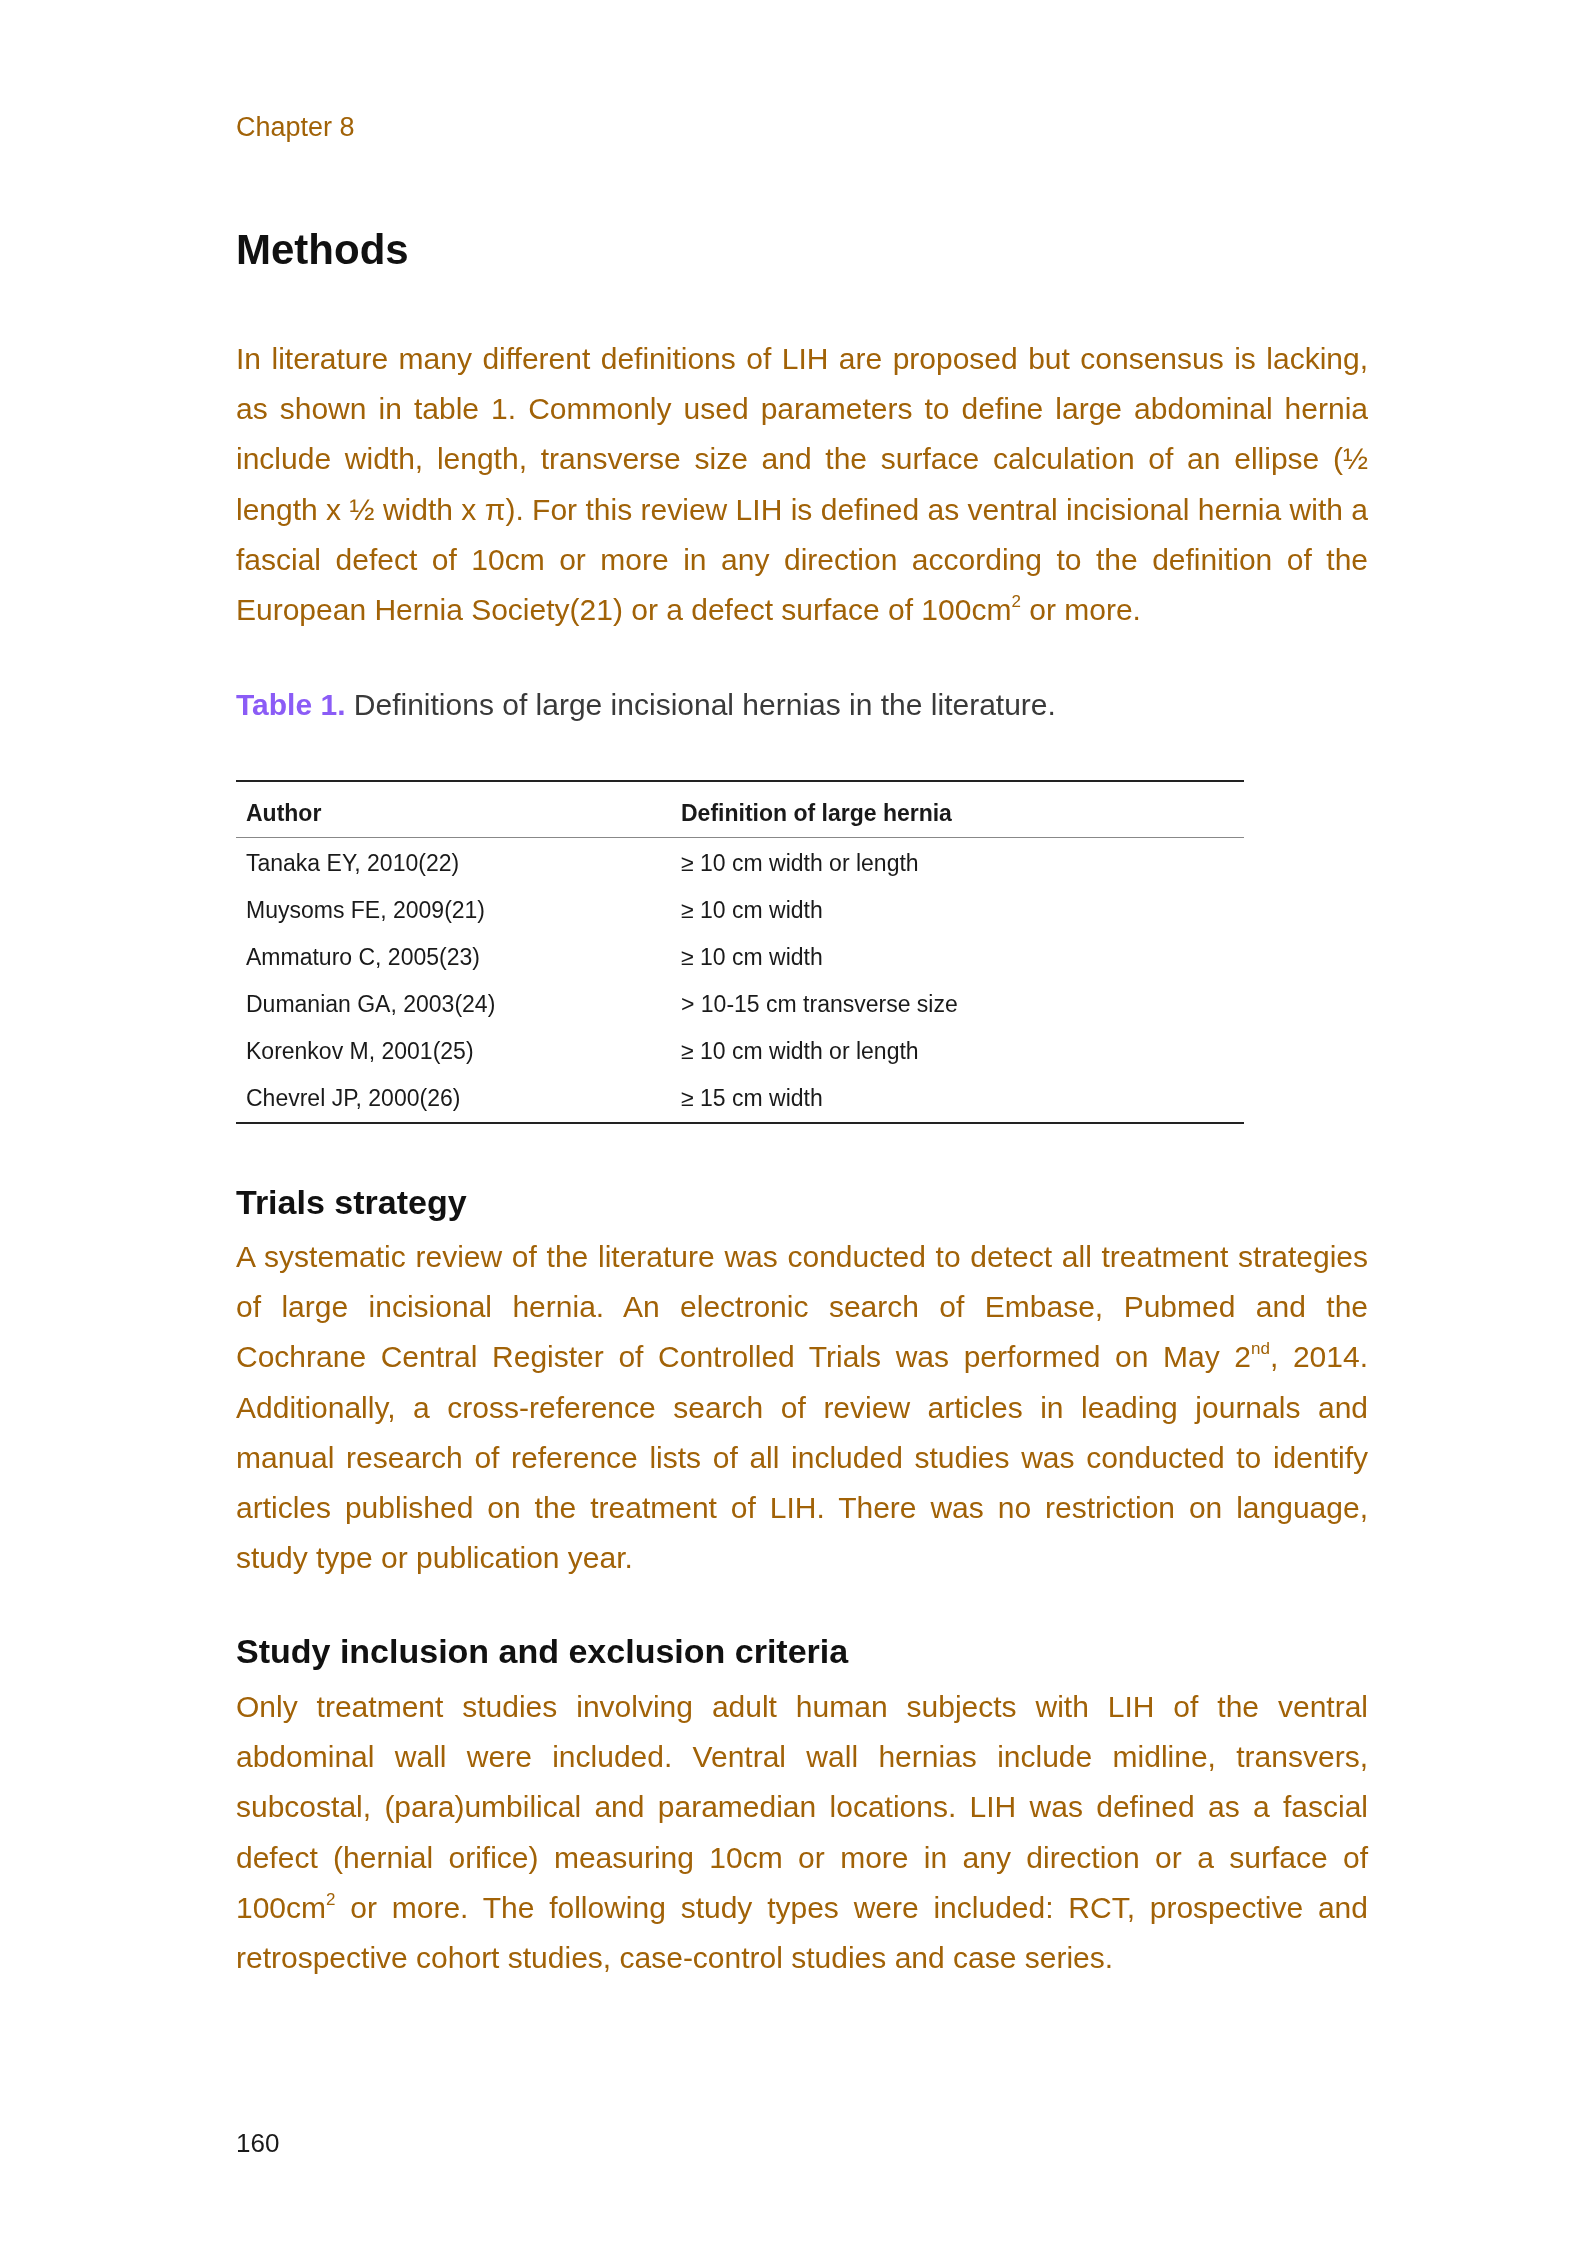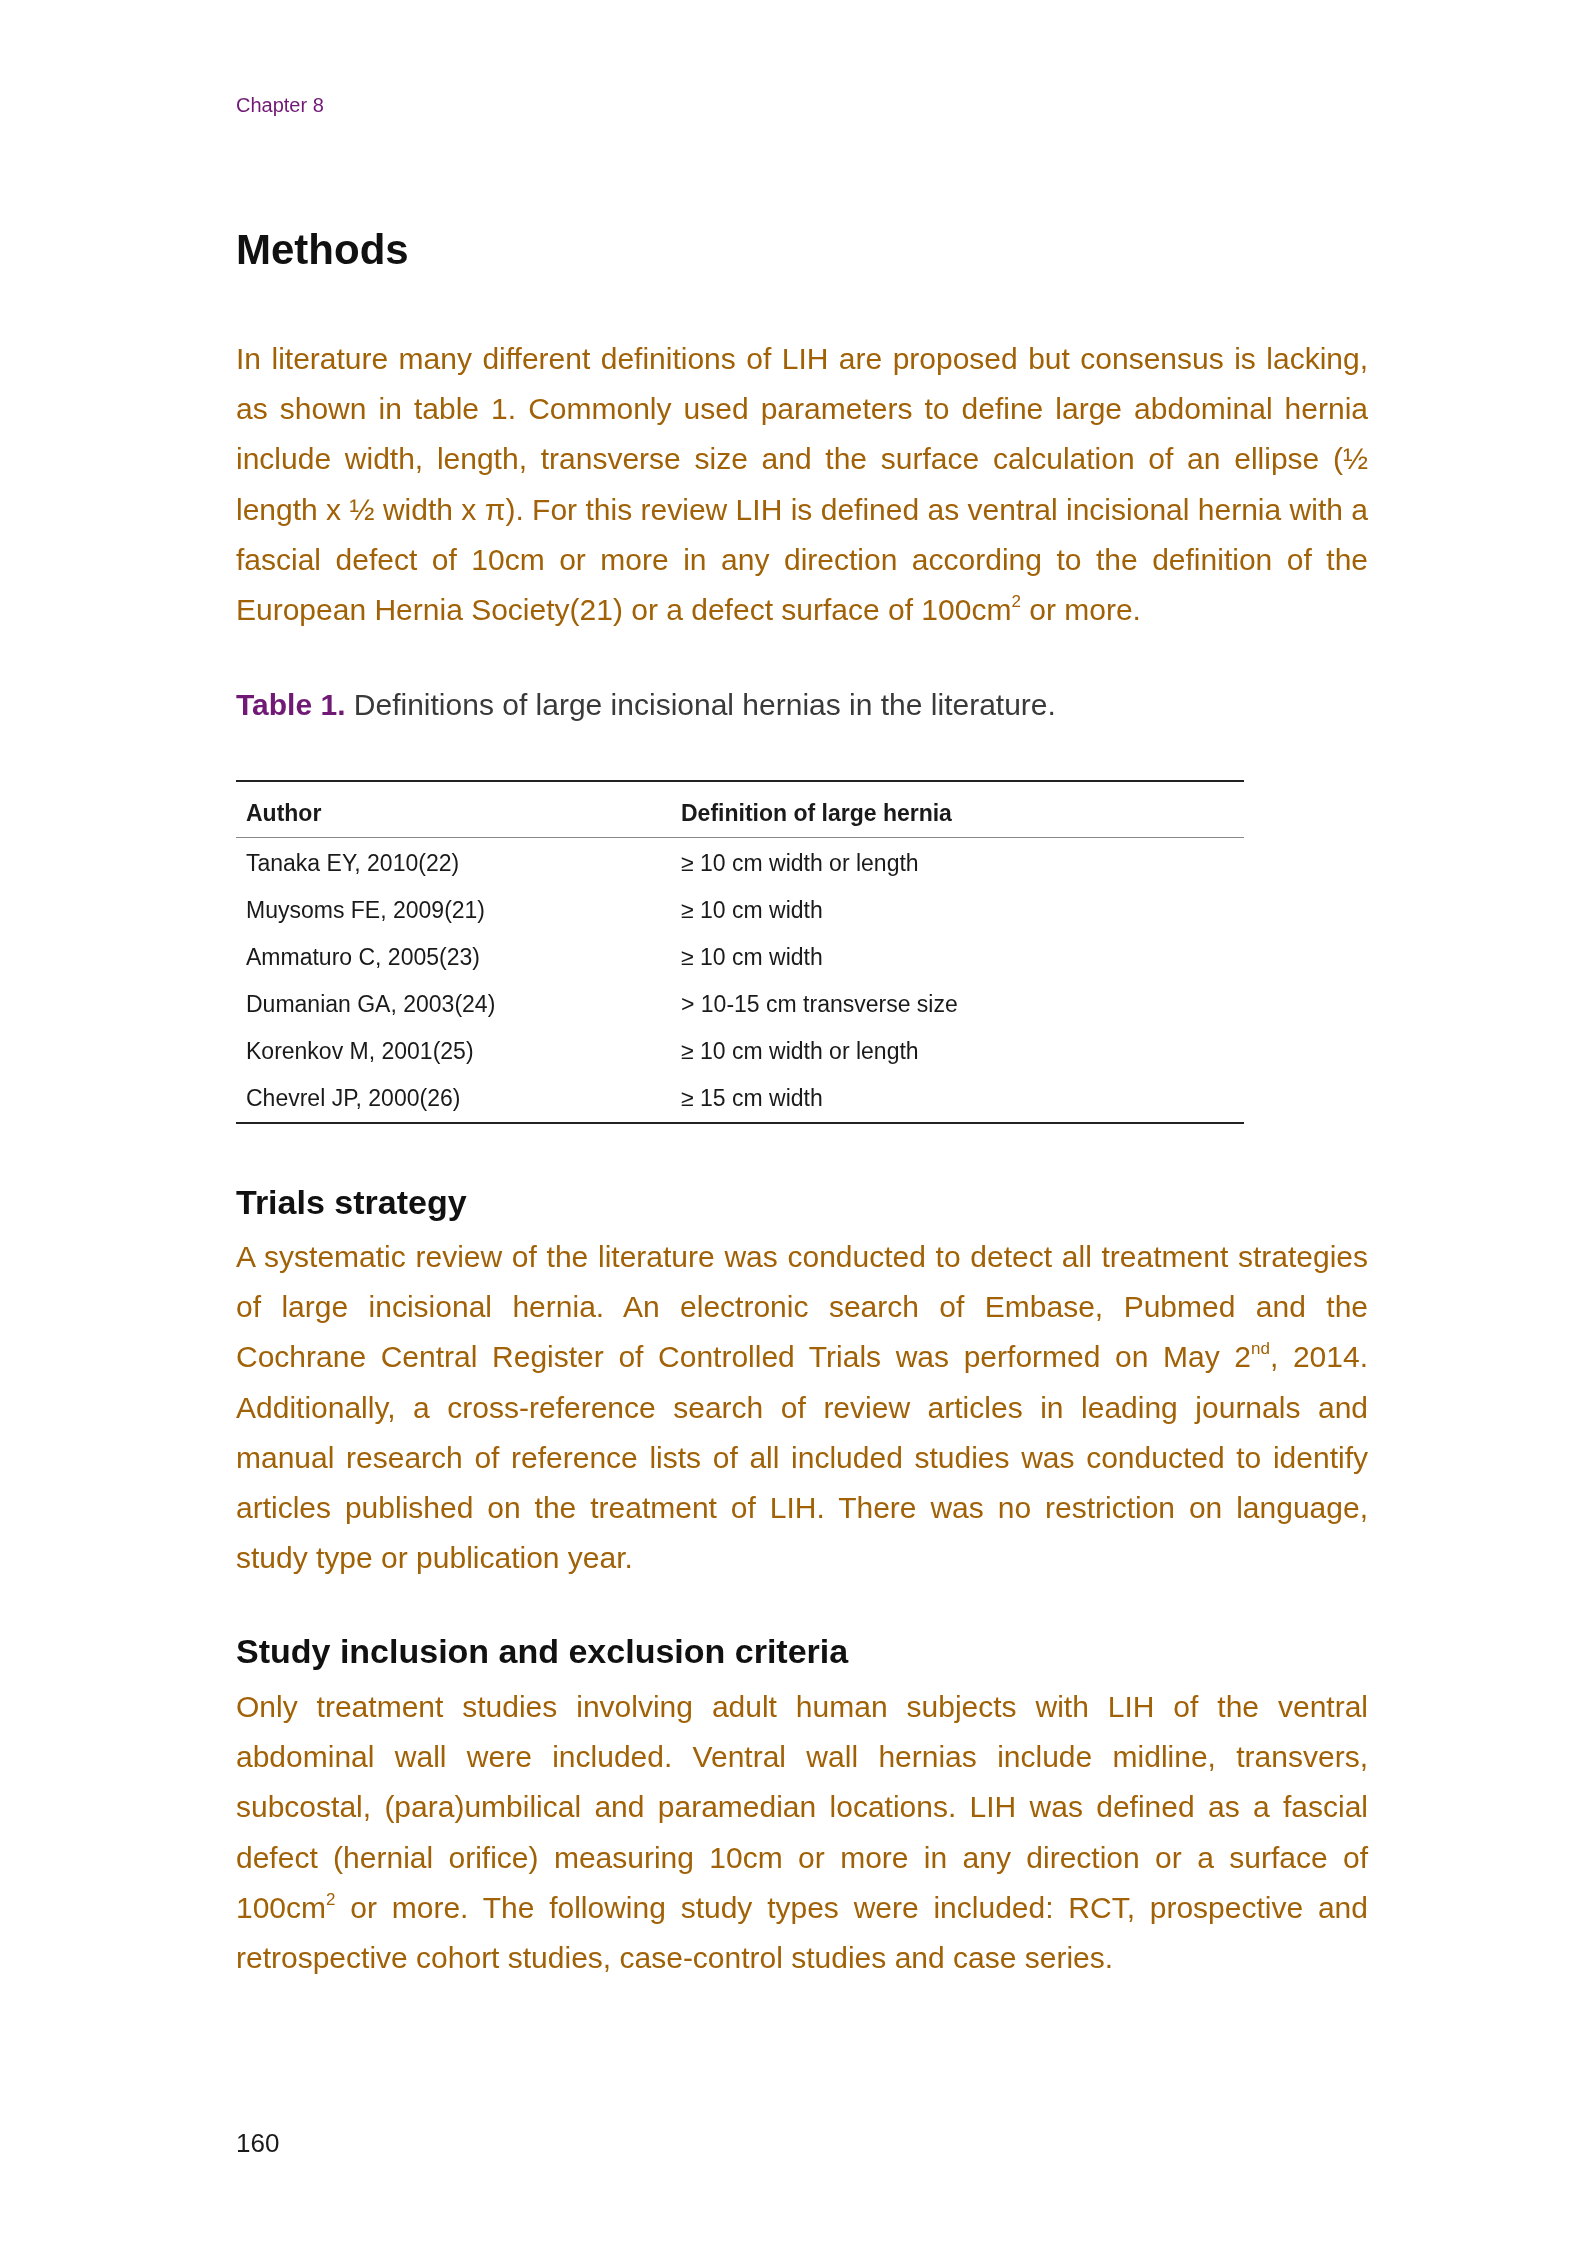--- a/index.html
+++ b/index.html
@@ -1,25 +1,25 @@
 <!DOCTYPE html>
 <html><head>
 <meta charset="utf-8">
 <style>
   html, body { margin: 0; padding: 0; background: #ffffff; }
   body { width: 1593px; height: 2250px; position: relative; overflow: hidden;
          font-family: "Liberation Sans", "DejaVu Sans", sans-serif; color: #111; }
   .abs { position: absolute; }
-  .running-head { left: 236px; top: 94px; font-size: 20px; color: #701a75; }
+  .running-head { left: 236px; top: 112px; font-size: 27px; color: #a16207; }
   .h1 { left: 236px; top: 226px; font-size: 42px; font-weight: bold; color: #111; margin: 0; }
   .para { left: 236px; width: 1132px; font-size: 30px; line-height: 50.2px;
           text-align: justify; color: #a16207; margin: 0; }
   .para sup { font-size: 17px; line-height: 0; position: relative; top: -2px; }
   .caption { left: 236px; top: 688px; font-size: 30px; color: #3a3a3a; }
-  .caption b { color: #701a75; }
+  .caption b { color: #8b5cf6; }
   .table-wrap { left: 236px; top: 780px; width: 1008px; }
   table { width: 100%; border-collapse: collapse; font-size: 23px; color: #1a1a1a; }
   thead tr { border-top: 2px solid #222; border-bottom: 1.5px solid #888; }
   th { text-align: left; font-weight: bold; height: 47px; padding: 8px 0 0 10px; }
   td { height: 47px; padding: 0 0 0 10px; }
   tbody tr:first-child td { padding-top: 2px; }
   tbody tr:last-child { border-bottom: 2px solid #222; }
   .col1 { width: 425px; }
   .h2 { left: 236px; font-size: 34px; font-weight: bold; color: #111; margin: 0; }
   .page-num { left: 236px; top: 2128px; font-size: 26px; color: #1a1a1a; }

